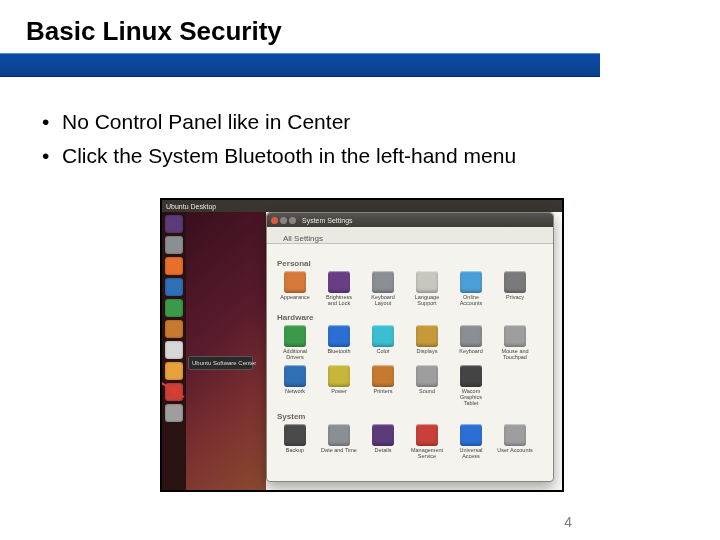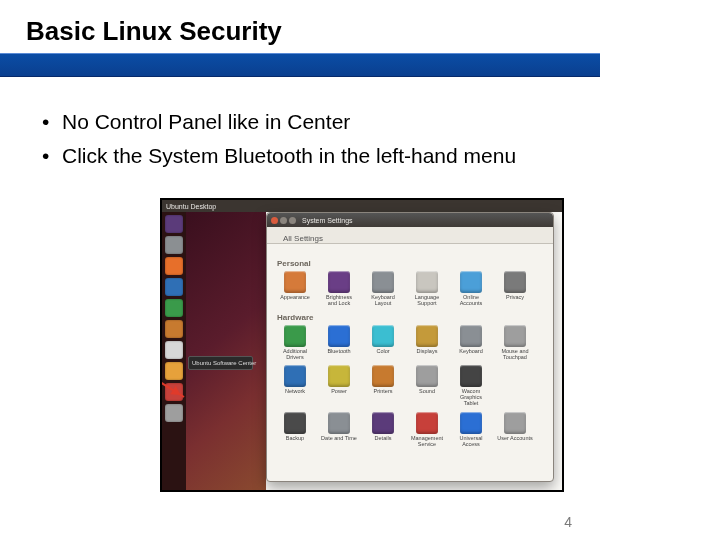--- a/index.html
+++ b/index.html
@@ -157,20 +157,21 @@
             </div>
             <div class="app">
               <div class="app-ic" style="background: rgb(158, 158, 158);"></div>
               <div class="app-lb">Sound</div>
             </div>
             <div class="app">
               <div class="app-ic" style="background: rgb(68, 68, 68);"></div>
               <div class="app-lb">Wacom Graphics Tablet</div>
             </div>
           </div>
+          <div class="section-h">System</div>
           <div class="grid">
             <div class="app">
               <div class="app-ic" style="background: rgb(74, 74, 74);"></div>
               <div class="app-lb">Backup</div>
             </div>
             <div class="app">
               <div class="app-ic" style="background: rgb(138, 143, 148);"></div>
               <div class="app-lb">Date and Time</div>
             </div>
             <div class="app">

